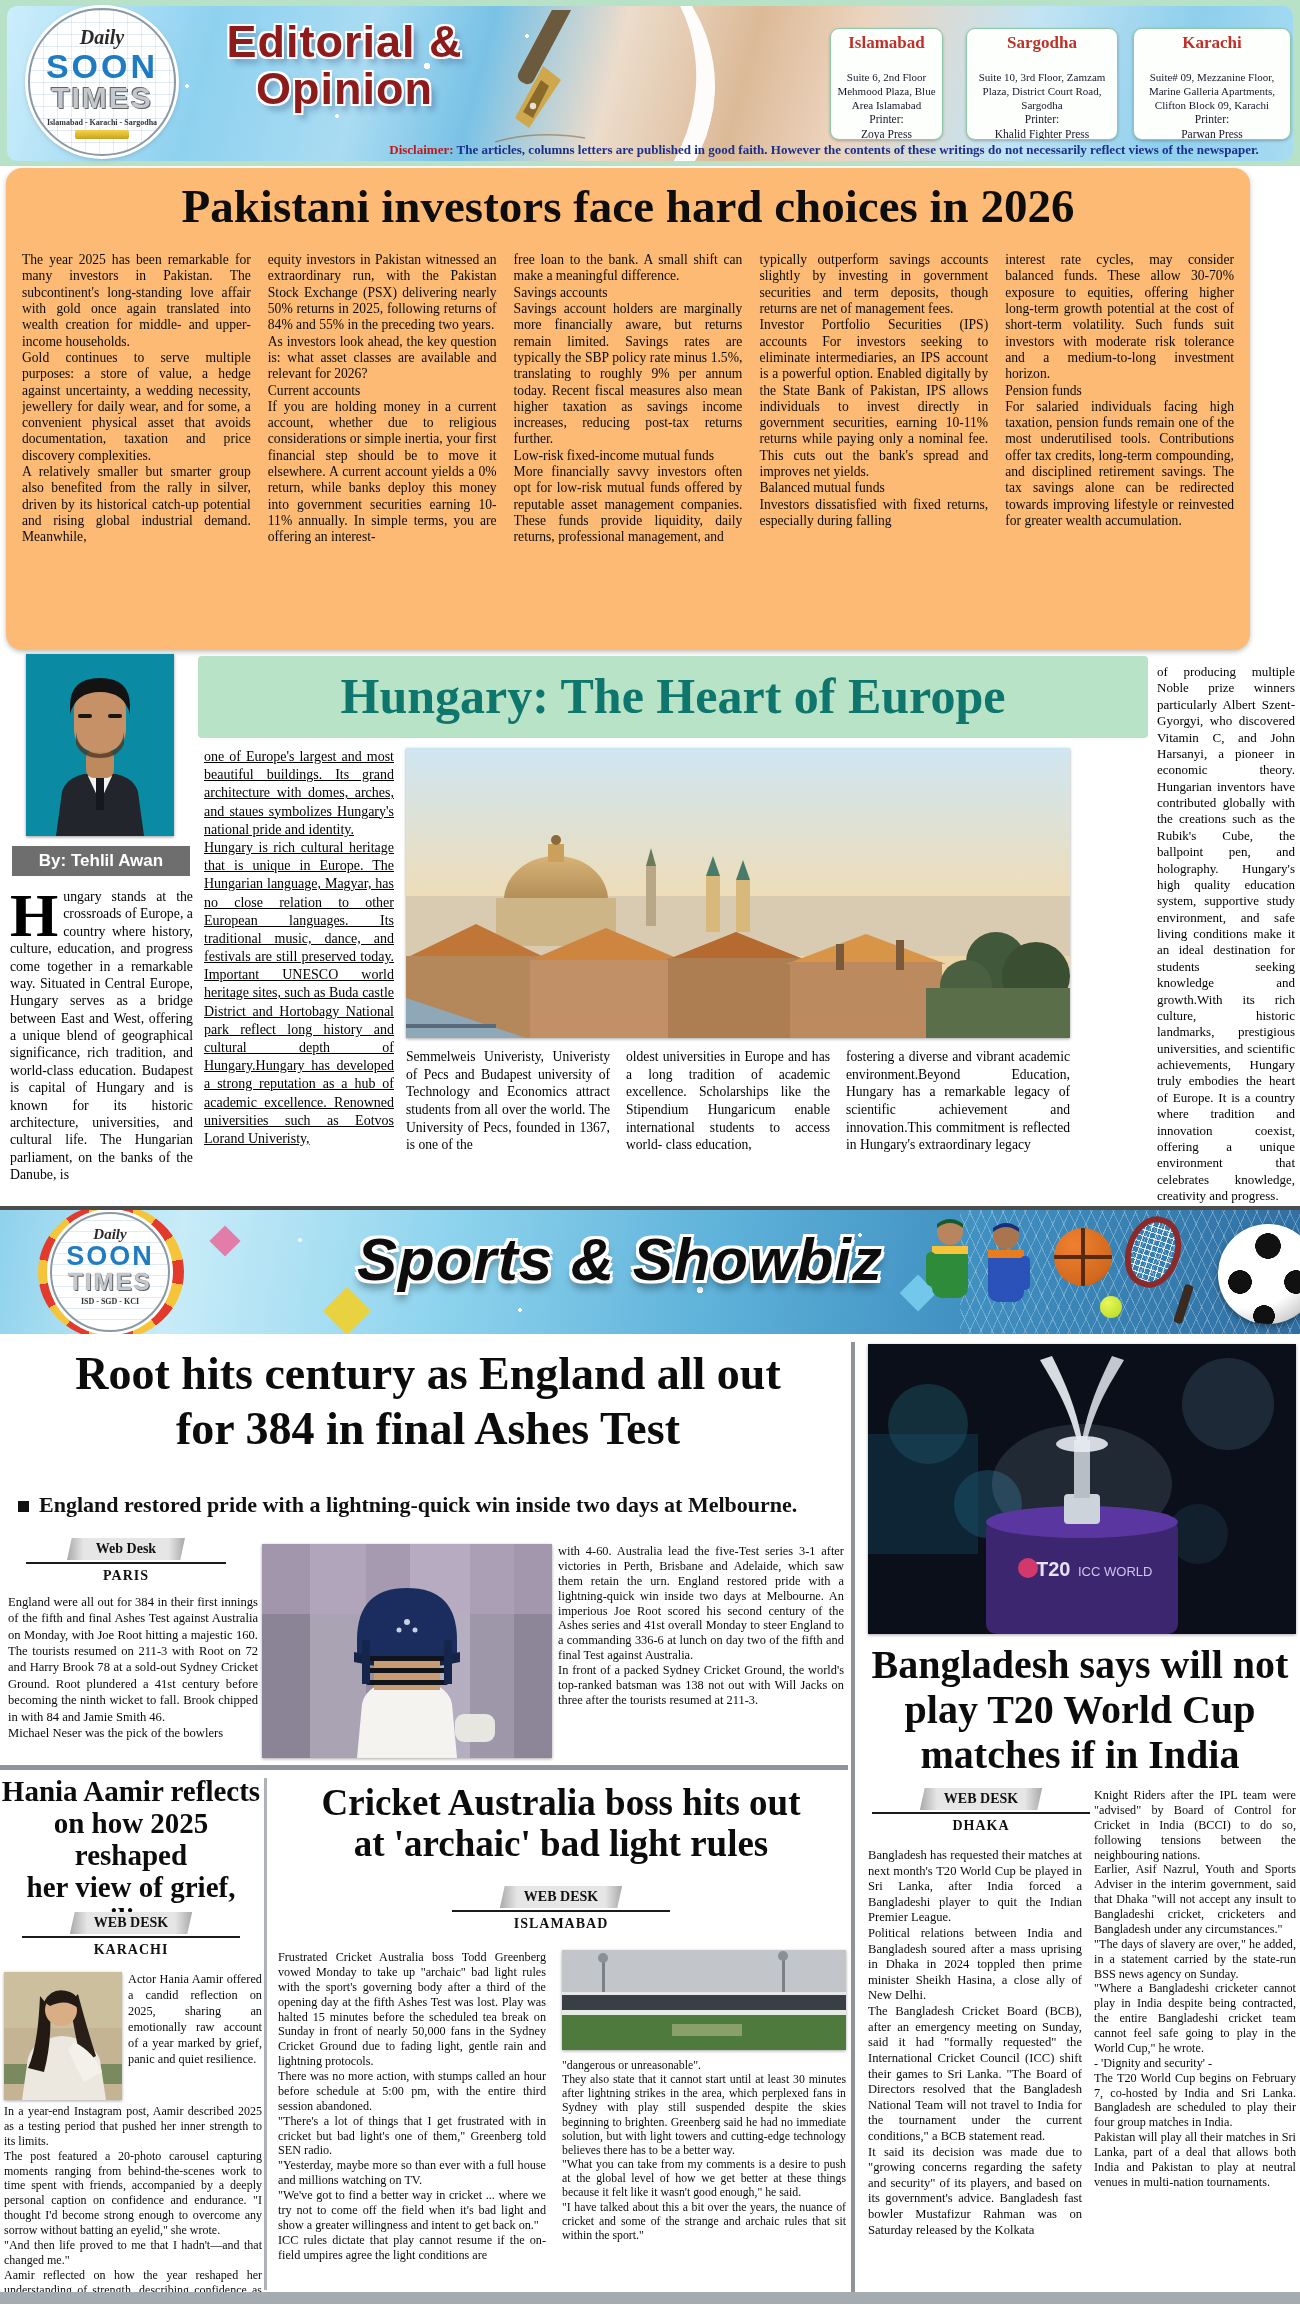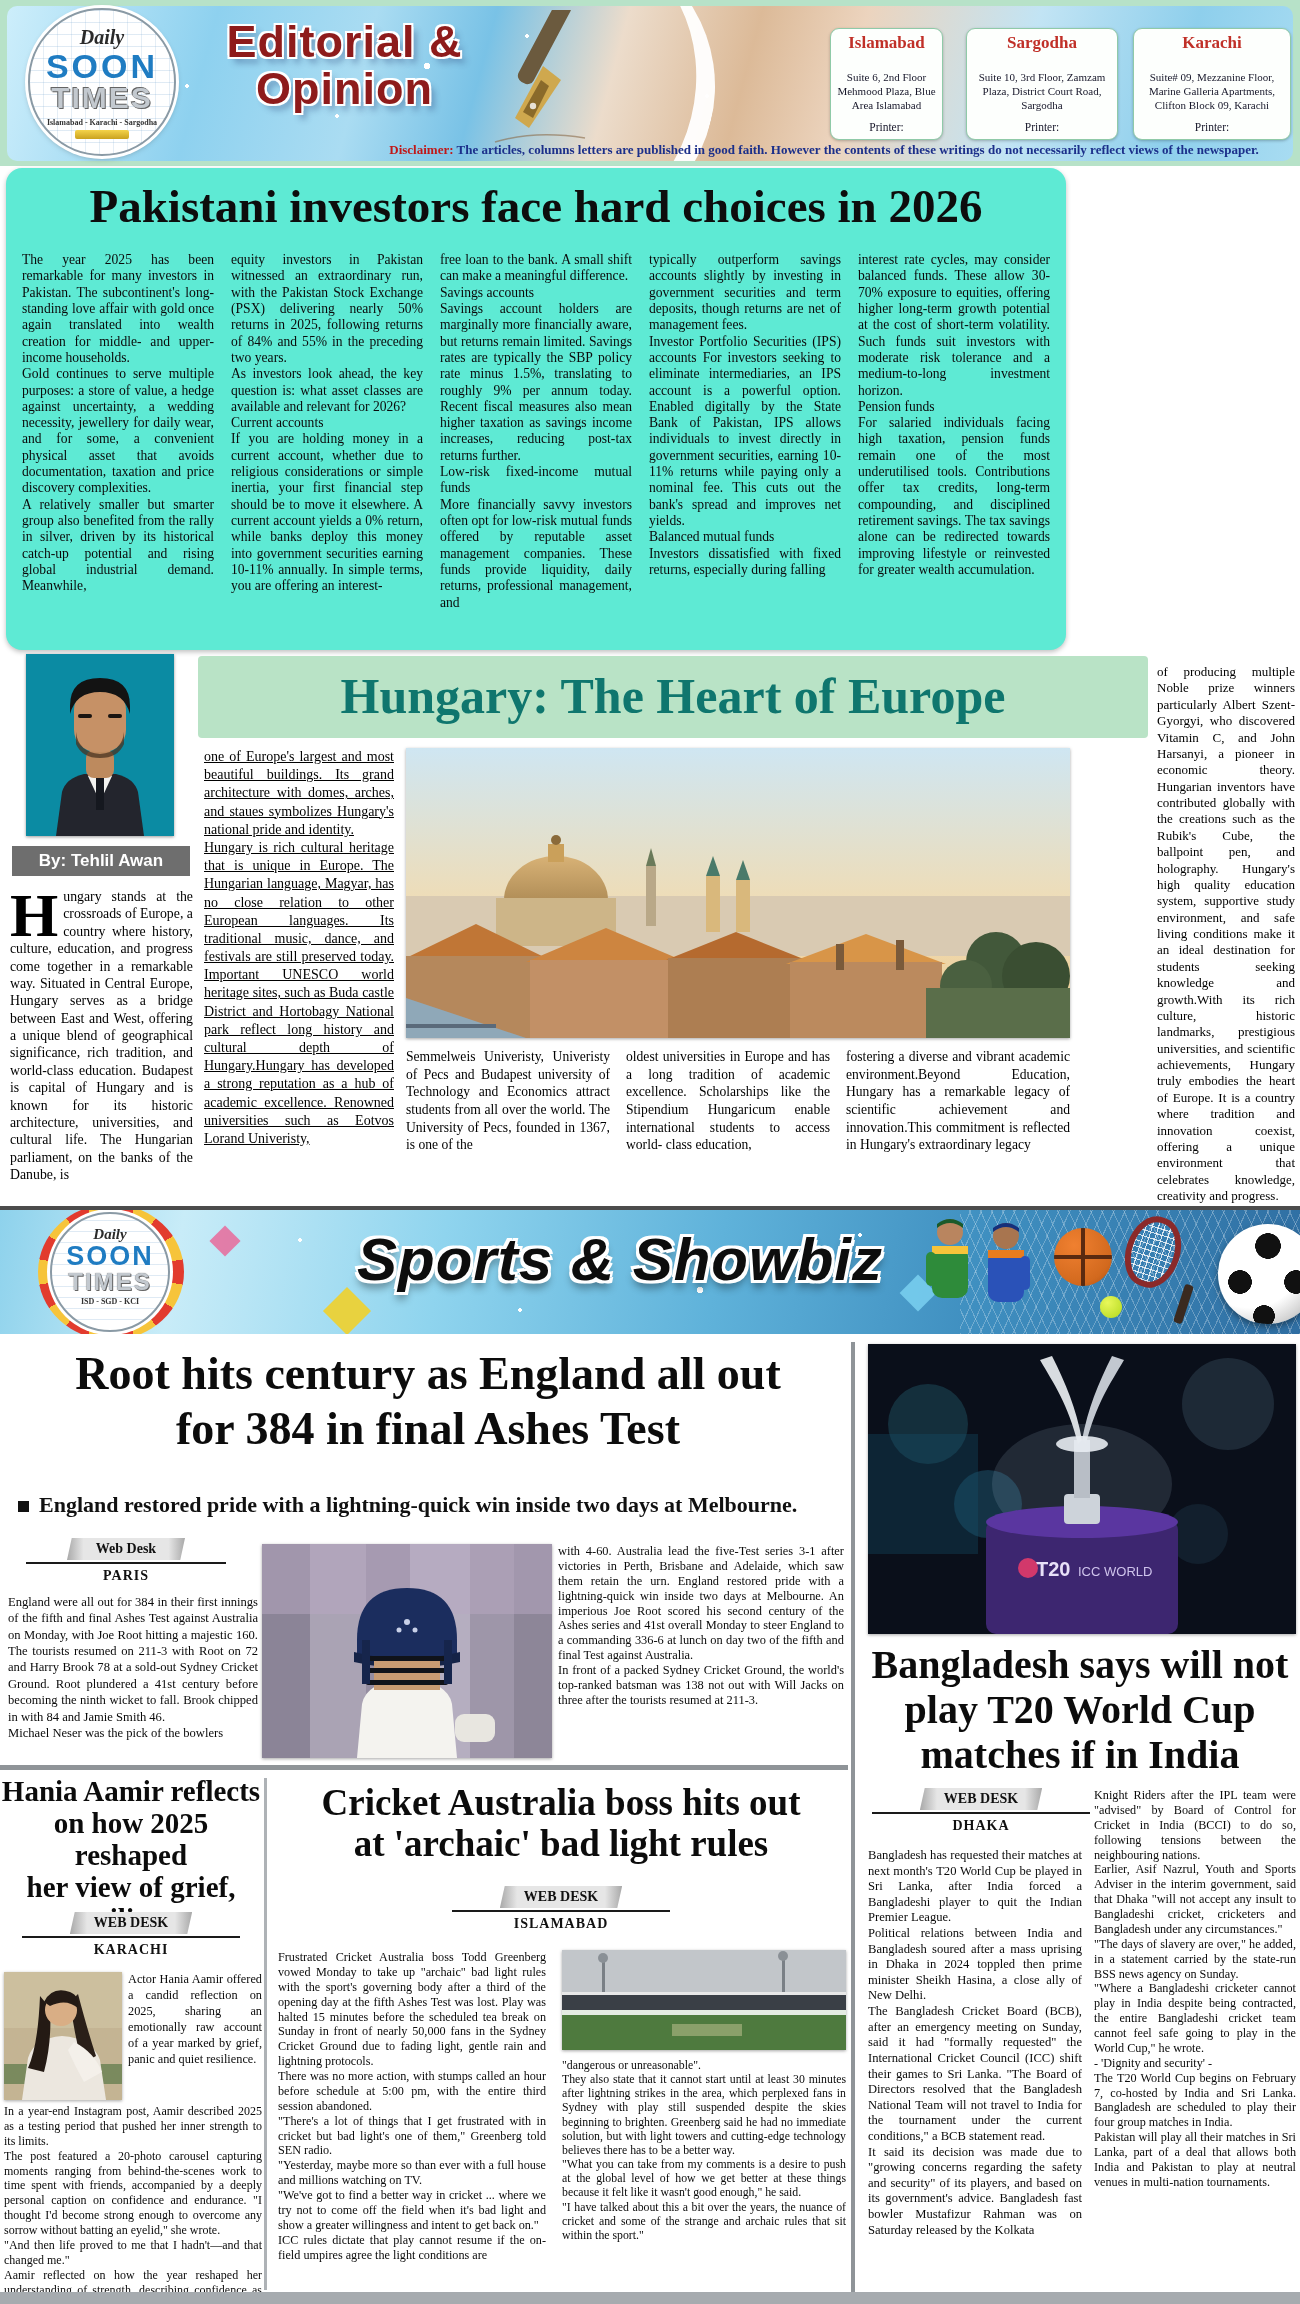--- a/index.html
+++ b/index.html
@@ -26,26 +26,26 @@
   .ed-title { position:absolute; left:192px; top:18px; width:305px; text-align:center; white-space:pre-line;
     font:800 45px/1.05 "Liberation Sans",sans-serif; color:#8e1b1b; letter-spacing:1px;
     text-shadow:-2px -2px 0 #fff,2px -2px 0 #fff,-2px 2px 0 #fff,2px 2px 0 #fff,5px 6px 6px rgba(50,80,130,.45); }
   .editors { position:absolute; left:575px; top:26px; width:240px; text-align:center; font-family:"Liberation Sans",sans-serif; }
   .editors .nm { font-size:19px; font-weight:800; color:#c5281c; text-shadow:-1px -1px 0 #fff,1px -1px 0 #fff,-1px 1px 0 #fff,1px 1px 0 #fff; }
   .editors .rl { font-size:13px; font-weight:800; color:#c5281c; margin:2px 0 10px; text-shadow:-1px -1px 0 #fff,1px -1px 0 #fff,-1px 1px 0 #fff,1px 1px 0 #fff; }
   .office { position:absolute; top:28px; height:112px; background:#fdfffd; border:1px solid #8fcaa8; border-radius:9px;
     padding:4px 3px; text-align:center; box-shadow:0 1px 3px rgba(0,0,0,.25); overflow:hidden; }
   .office .city { font:700 17px "Liberation Serif",serif; color:#c03028; }
   .office .addr { font:400 11px/1.25 "Liberation Serif",serif; color:#17172a; margin-top:18px; }
-  .office .pr { font:400 11.5px/1.2 "Liberation Serif",serif; color:#17172a; margin-top:9px; }
+  .office .pr { font:400 11.5px/1.2 "Liberation Serif",serif; color:#17172a; margin-top:1px; }
   .disclaimer { position:absolute; left:352px; top:142px; width:944px; font:700 13px "Liberation Serif",serif; color:#1b2f8a; text-align:center; }
   .disclaimer .dl { color:#c01818; }
 
   
-  .investors { position:absolute; left:6px; top:168px; width:1060px; height:482px; background:#5eead4; border-radius:16px; box-shadow:0 2px 5px rgba(0,0,0,.25); }
+  .investors { position:absolute; left:6px; top:168px; width:1244px; height:482px; background:#fdba74; border-radius:16px; box-shadow:0 2px 5px rgba(0,0,0,.25); }
   .inv-headline { text-align:center; font:700 47px/1.1 "Liberation Serif",serif; color:#0d0d0d; padding-top:13px; }
   .inv-cols { position:absolute; left:16px; right:16px; top:84px; bottom:10px; display:flex; gap:17px; }
   .icol { flex:1; font:400 13.6px/1.2 "Liberation Serif",serif; color:#0a0a0a; text-align:justify; white-space:pre-line; overflow:hidden; }
 
   
   .hun-banner { position:absolute; left:198px; top:656px; width:950px; height:82px; background:#b9e3c6; border-radius:4px;
     text-align:center; font:700 50px/80px "Liberation Serif",serif; color:#0f766e; }
   .hun-photo { position:absolute; left:26px; top:654px; width:148px; height:182px; box-shadow:0 1px 3px rgba(0,0,0,.4); }
   .hun-byline { position:absolute; left:12px; top:846px; width:178px; height:30px; background:#6e6e6e; color:#fff;
     font:700 17px/30px "Liberation Sans",sans-serif; text-align:center; }

